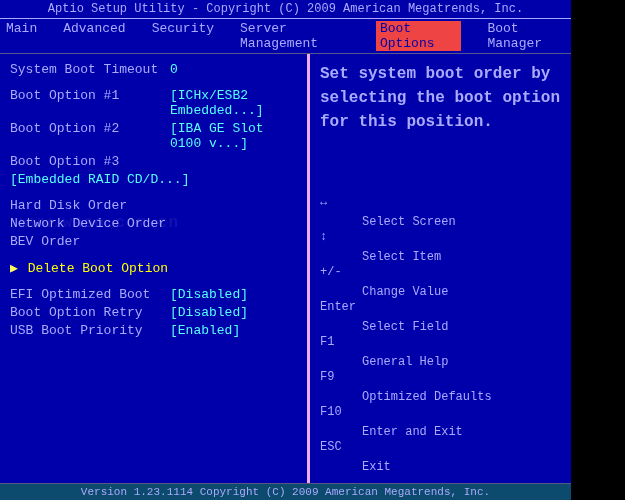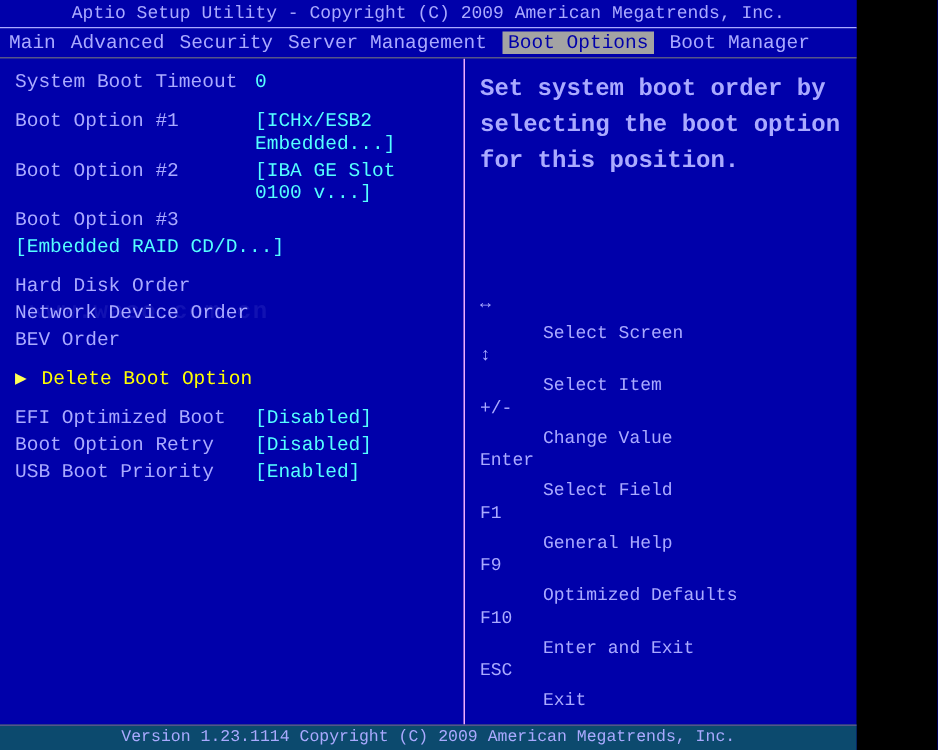--- a/index.html
+++ b/index.html
@@ -26,48 +26,47 @@
       text-align: center;
       padding: 2px 0;
       font-size: 12px;
       border-bottom: 1px solid #aaaaff;
     }
     
     .menu-bar {
       display: flex;
       background: #0000aa;
       padding: 2px 6px;
-      gap: 10px;
+      gap: 26px;
       border-bottom: 1px solid #555588;
     }
     .menu-item {
       color: #aaaaff;
       font-size: 13px;
       cursor: pointer;
     }
     .menu-item.active {
-      background: #a3a3a3;
+      background: #ef4444;
       color: #0000aa;
       padding: 0 4px;
-      text-align: center;
     }
     
     .content {
       display: flex;
       flex: 1;
       overflow: hidden;
     }
     
     .left-panel {
       width: 310px;
       padding: 8px 10px;
       display: flex;
       flex-direction: column;
       gap: 2px;
-      border-right: 1px solid #f0abfc;
+      border-right: 3px solid #f0abfc;
     }
     .field-row {
       display: flex;
       align-items: flex-start;
       margin-bottom: 1px;
     }
     .field-label {
       color: #aaaaff;
       min-width: 160px;
       font-size: 13px;

